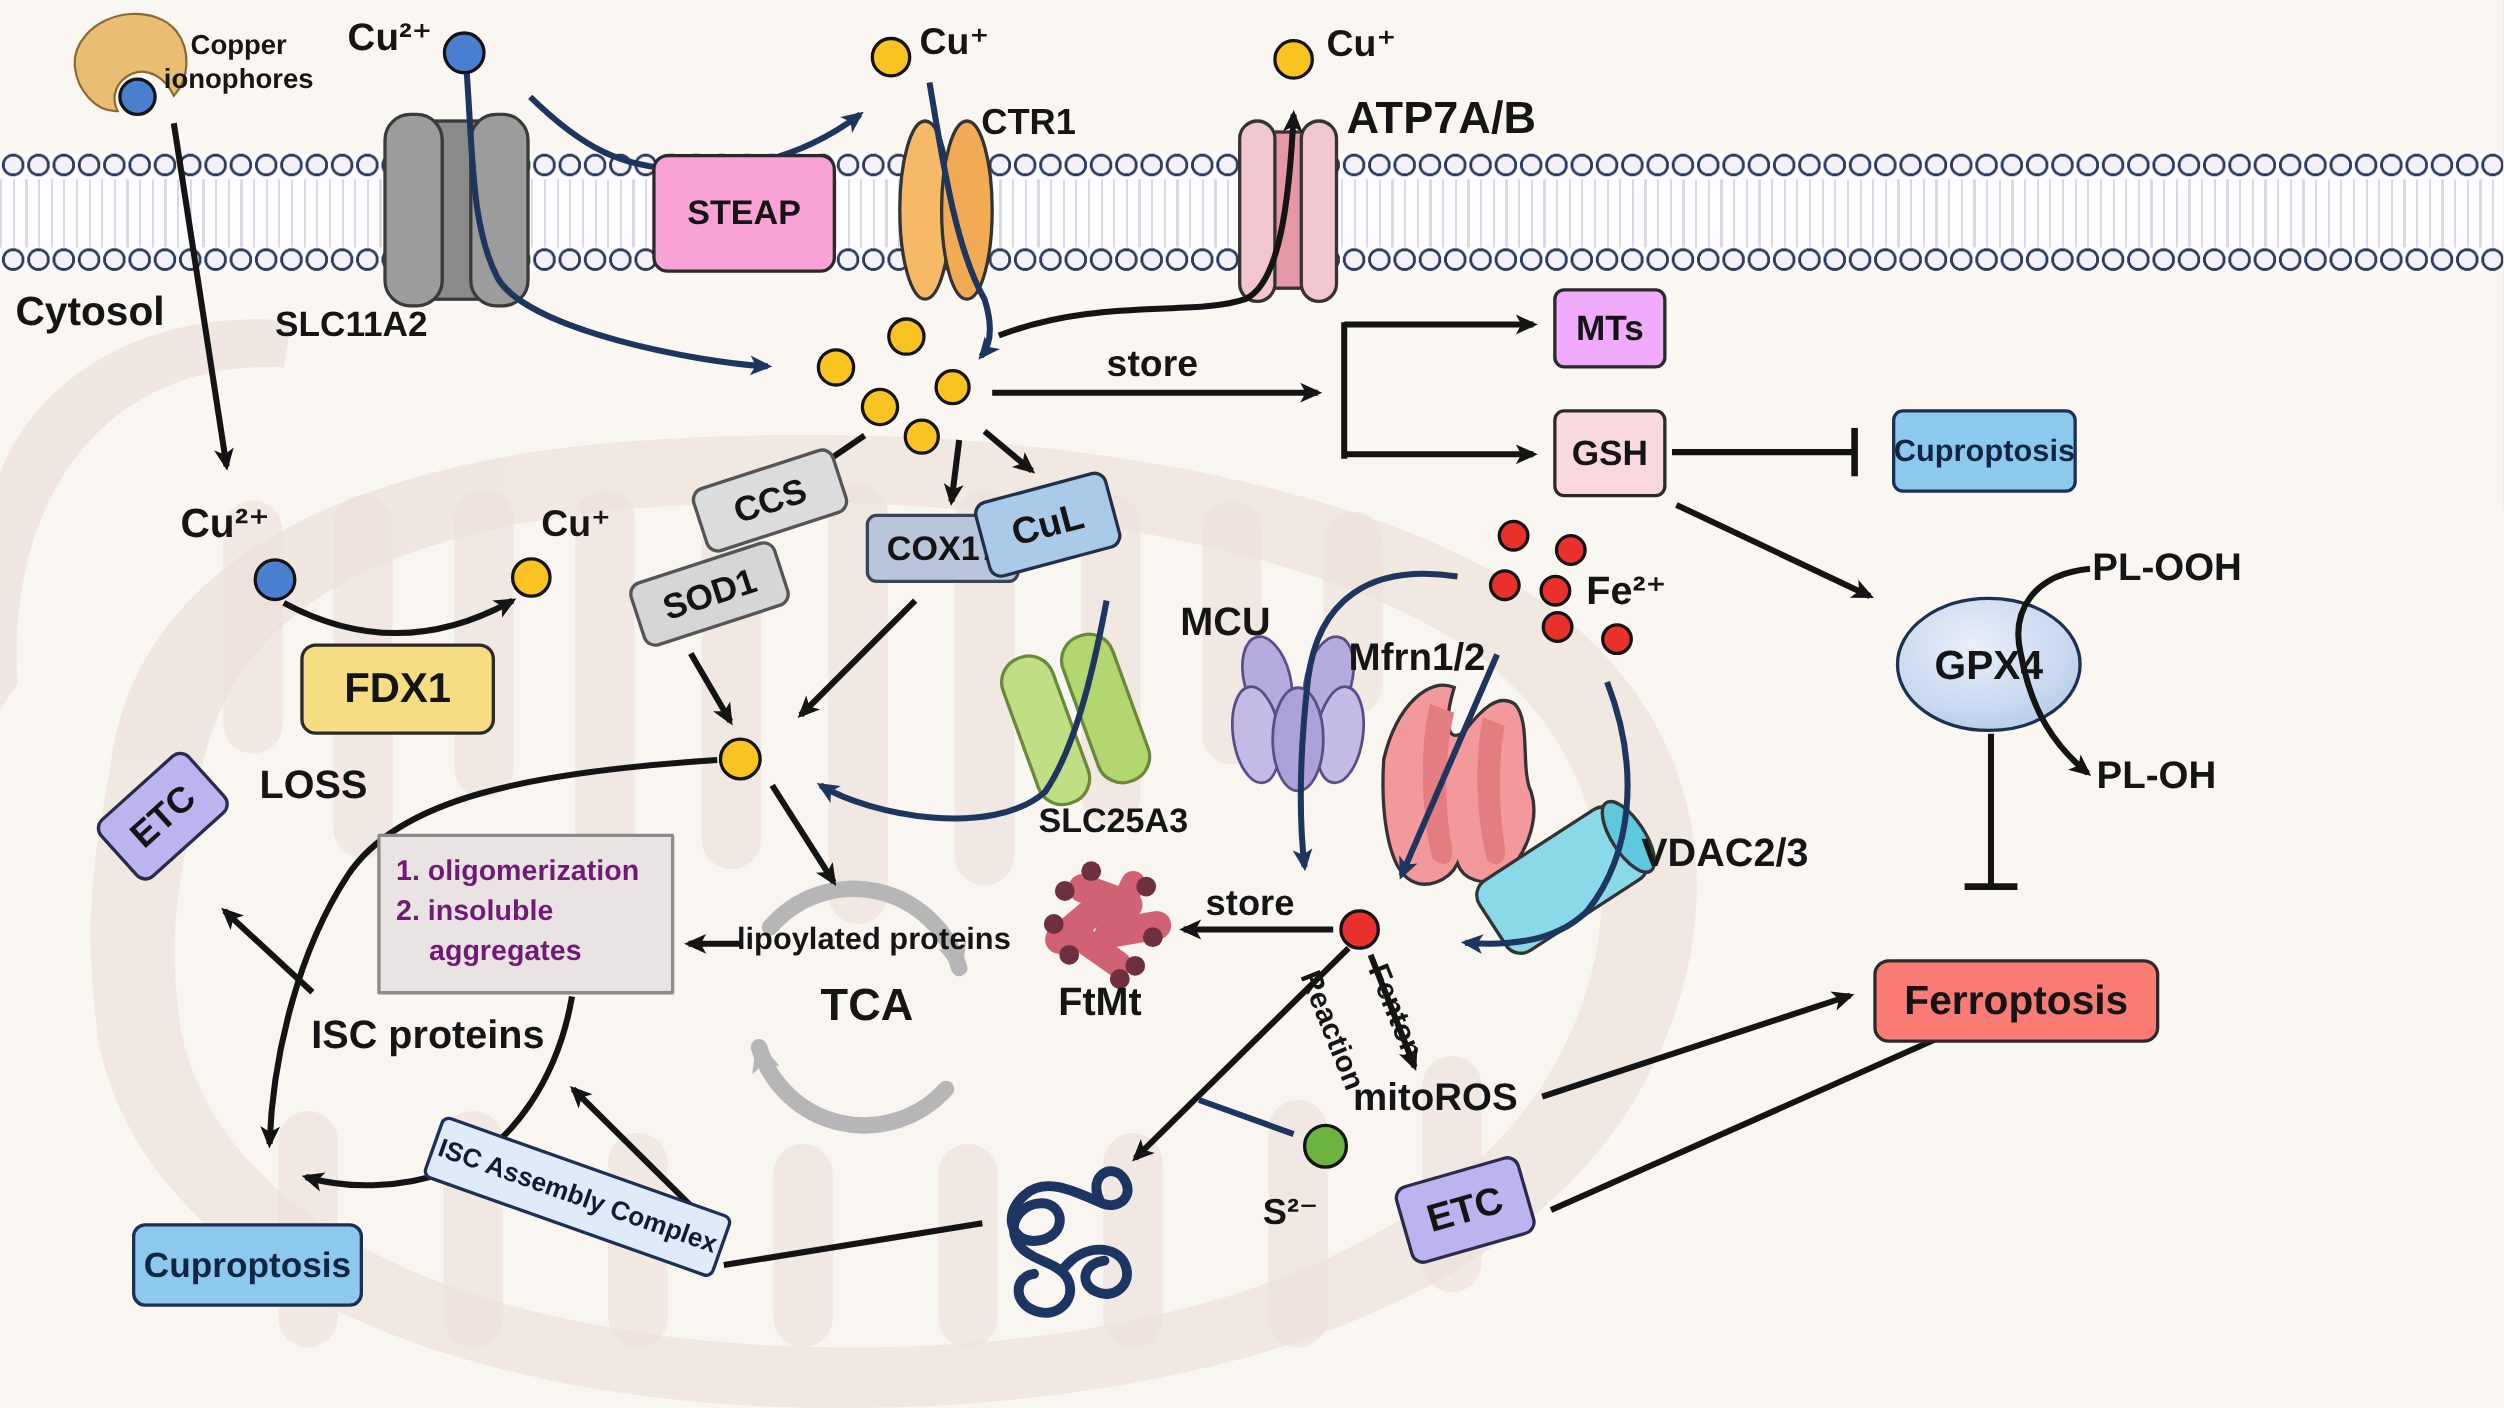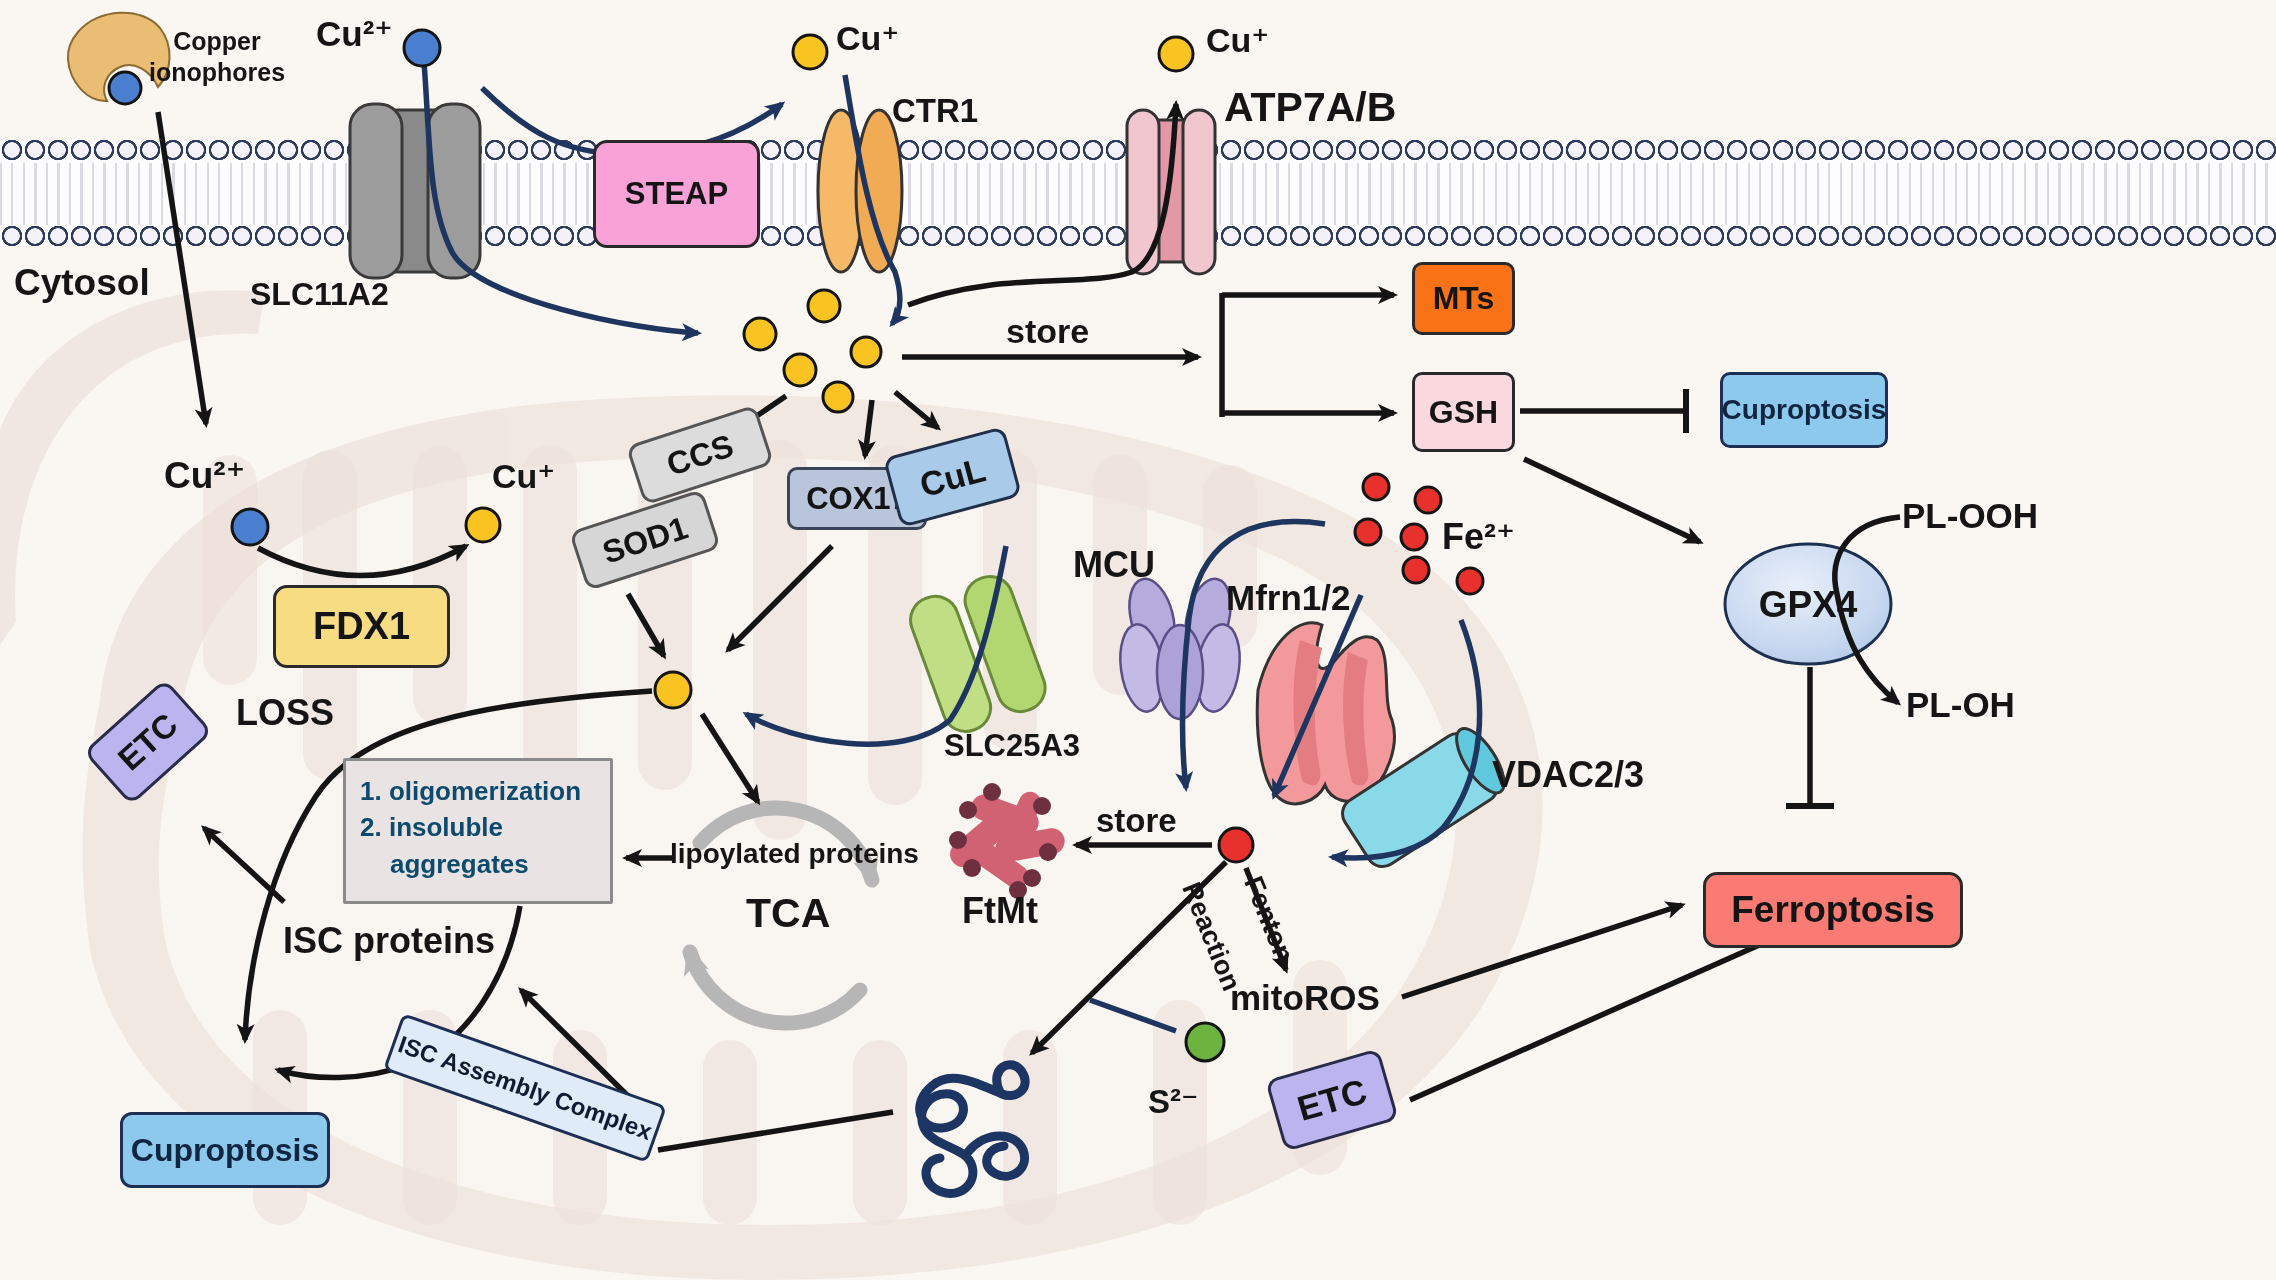--- a/index.html
+++ b/index.html
@@ -11,31 +11,31 @@
   #mem-band{top:140px;height:106px;background:#fdfcff;}
   #mem-tails{top:163px;height:62px;background-image:repeating-linear-gradient(90deg,#d9d5e0 0 2px,rgba(0,0,0,0) 2px 11.5px);opacity:.9;}
   .mem-heads{height:24px;background-image:radial-gradient(circle at 12px 12px,#f4f2f8 0 7.5px,#2c3a5e 8px 10px,rgba(0,0,0,0) 10.5px);background-size:23px 24px;background-repeat:repeat-x;}
   #mem-heads-top{top:138px;} #mem-heads-bot{top:224px;}
   #main-svg{z-index:2;}
   .lbl{position:absolute;font-weight:bold;color:#151515;white-space:nowrap;z-index:3;}
   .box{position:absolute;display:flex;align-items:center;justify-content:center;font-weight:bold;
        color:#141414;border:3px solid #2a2a2a;border-radius:12px;box-sizing:border-box;z-index:3;}
   
   #steap{left:593px;top:140px;width:167px;height:108px;background:#f8a2d8;font-size:31px;border-radius:14px;}
-  #mts{left:1412px;top:262px;width:103px;height:73px;background:#f97316;font-size:32px;border-radius:10px;}
+  #mts{left:1412px;top:262px;width:103px;height:73px;background:#f0abfc;font-size:32px;border-radius:10px;}
   #gsh{left:1412px;top:372px;width:103px;height:80px;background:#f9d9dd;font-size:32px;border-radius:10px;}
   #cupro-right{left:1720px;top:372px;width:168px;height:76px;background:#8dc9ed;font-size:28px;color:#0f2540;border-radius:10px;border-color:#1d2f55;}
   #ccs{left:632px;top:424px;width:136px;height:62px;background:#dcdcdc;font-size:32px;transform:rotate(-18deg);border-color:#555;}
   #sod1{left:575px;top:509px;width:140px;height:62px;background:#d6d6d6;font-size:32px;transform:rotate(-18deg);border-color:#555;}
   #cox17{left:787px;top:467px;width:140px;height:63px;background:#b9c5da;font-size:31px;border-radius:10px;border-color:#3a4458;}
   #cul{left:890px;top:441px;width:125px;height:72px;background:#a9cbe9;font-size:34px;transform:rotate(-15deg);border-color:#21304a;}
   #fdx1{left:273px;top:585px;width:177px;height:83px;background:#f8dc84;font-size:38px;border-radius:14px;}
   #etc-left{left:93px;top:706px;width:110px;height:72px;background:#bcb4ee;font-size:33px;transform:rotate(-42deg);border-color:#2a2a4a;}
   #olig{left:343px;top:758px;width:270px;height:146px;background:#eae3e4;border:3px solid #8a8a8a;border-radius:2px;
-        font-size:26px;font-weight:bold;color:#0c4a6e;box-sizing:border-box;padding:12px 0 0 14px;line-height:1.4;z-index:3;position:absolute;}
+        font-size:26px;font-weight:bold;color:#701a75;box-sizing:border-box;padding:12px 0 0 14px;line-height:1.4;z-index:3;position:absolute;}
   #olig .ln3{padding-left:30px;}
   #isc-asm{left:385px;top:1058px;width:280px;height:60px;background:#e0ebf9;font-size:24px;color:#101c33;
            transform:rotate(19.5deg);border-radius:8px;border-color:#1d2f55;}
   #cupro-bottom{left:120px;top:1112px;width:210px;height:76px;background:#8dc9ed;font-size:32px;color:#0f2540;border-color:#1d2f55;}
   #ferro{left:1703px;top:832px;width:260px;height:76px;background:#f97b74;font-size:37px;border-radius:14px;margin-top:40px;}
   #etc-right{left:1273px;top:1063px;width:118px;height:74px;background:#bcb4ee;font-size:35px;transform:rotate(-16deg);border-color:#2a2a4a;}
   
   #cytosol{left:14px;top:262px;font-size:37px;}
   #copper-ion{left:146px;top:26px;width:142px;font-size:25px;text-align:center;line-height:1.25;white-space:normal;}
   #cu2-top{left:316px;top:14px;font-size:35px;}

